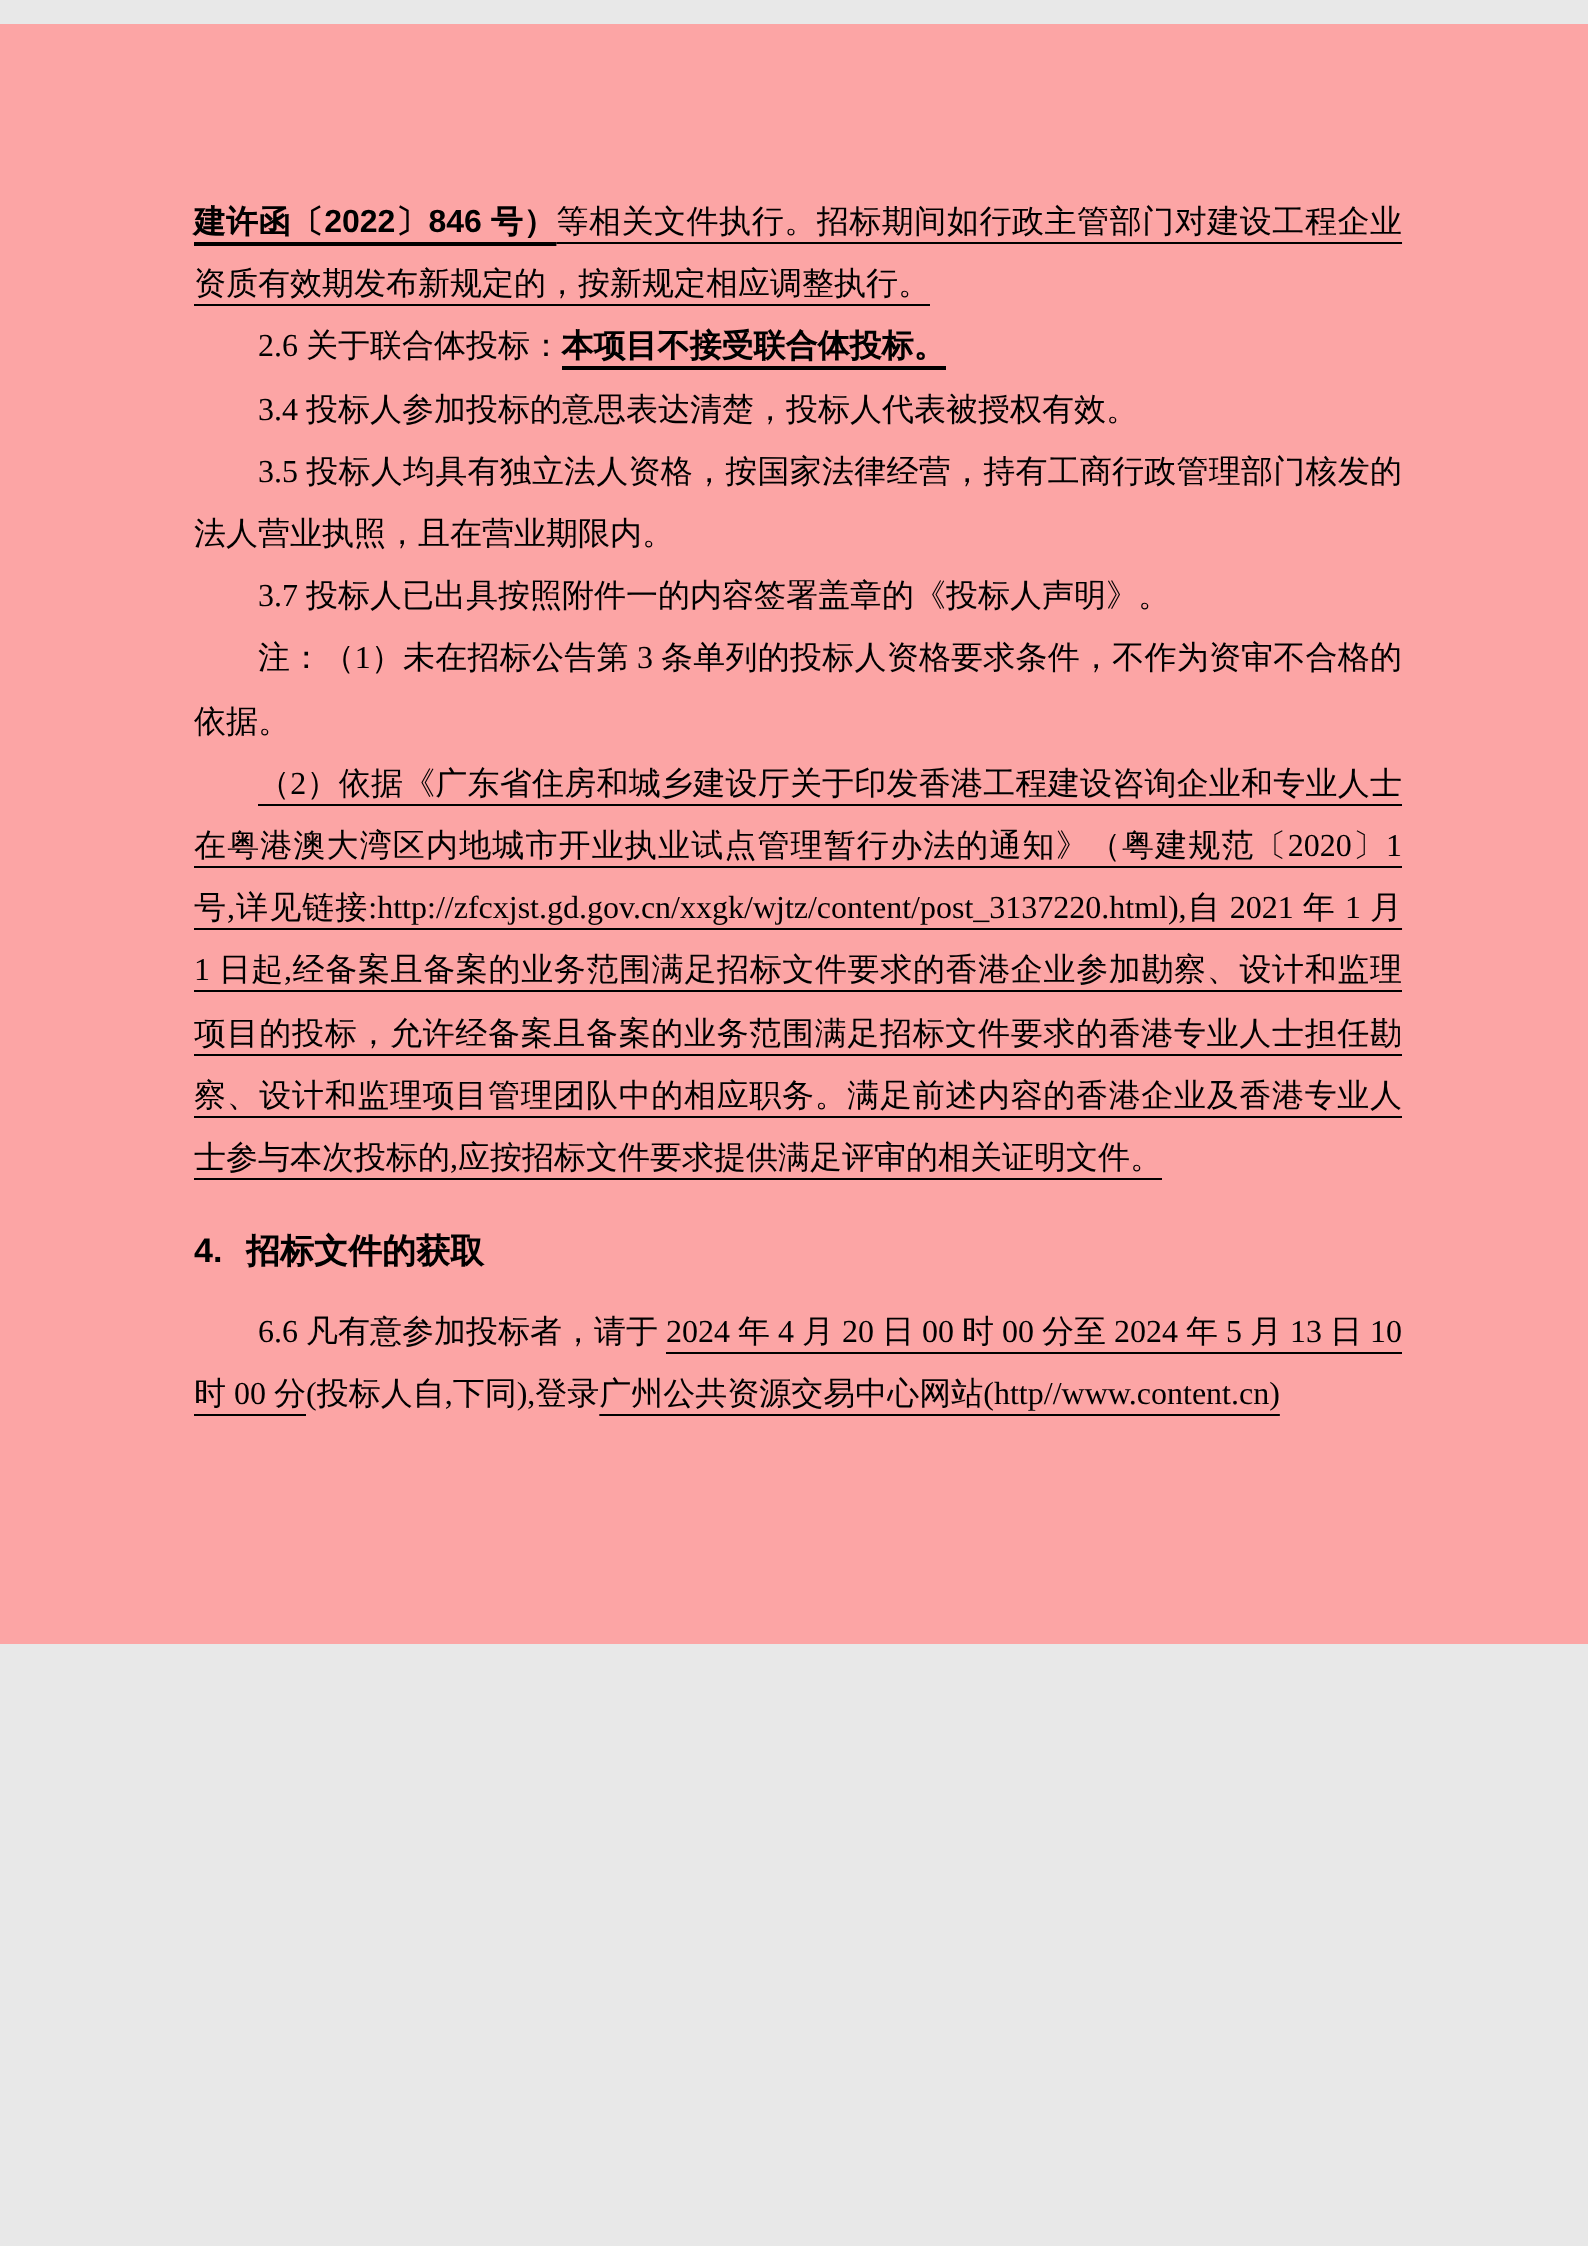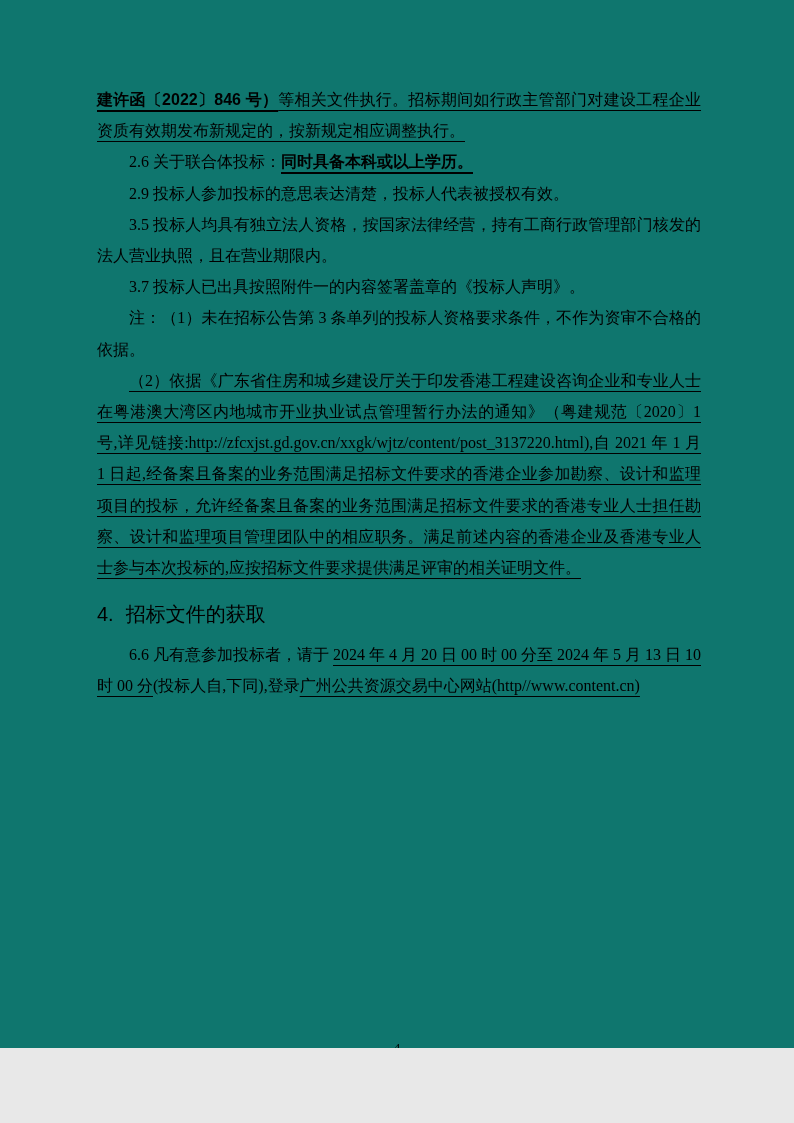--- a/index.html
+++ b/index.html
@@ -1,20 +1,20 @@
 <!DOCTYPE html>
 <html><head>
 <meta charset="utf-8">
 <style>
   html,body{margin:0;padding:0;background:#e8e8e8;}
   .page{
     position:relative;
-    width:794px;height:1048px;
-    margin:0 auto;
-    background:#0f766e;
+    width:794px;height:810px;
+    margin:12px auto;
+    background:#fca5a5;
     box-sizing:border-box;
     padding:84px 93px 0 97px;
     font-family:"Liberation Serif","DejaVu Serif",serif;
     font-size:16px;
     color:#000000;
     overflow:hidden;
   }
   .para{
     margin:0;
     line-height:31.2px;
@@ -28,22 +28,22 @@
     text-decoration-skip-ink:none;
   }
   .b{
     font-weight:700;
     font-family:"Liberation Sans","DejaVu Sans",sans-serif;
   }
   .b.u{text-decoration-thickness:1.5px;}
   .heading{
     margin:16px 0 10px 0;
     font-family:"Liberation Sans","DejaVu Sans",sans-serif;
-    font-weight:400;
-    font-size:20px;
+    font-weight:700;
+    font-size:17px;
     line-height:30px;
     color:#000000;
   }
   .heading .h-num{margin-right:12px;}
   .page-footer{
     position:absolute;
     left:0;right:0;
     top:1040px;
     text-align:center;
     font-size:13px;
@@ -53,23 +53,23 @@
 </style>
 </head>
 <body>
 
 <div class="page">
 
   <p class="para"><span class="b u">建许函〔2022〕846 号）</span><span class="u">等相关文件执行。招标期间如行政主管部门对建设工程企业资质有效期发布新规定的，按新规定相应调整执行。</span></p>
 
 
 
-  <p class="para indent"><span>2.6 关于联合体投标：</span><span class="b u">同时具备本科或以上学历。</span></p>
+  <p class="para indent"><span>2.6 关于联合体投标：</span><span class="b u">本项目不接受联合体投标。</span></p>
 
-  <p class="para indent"><span>2.9 投标人参加投标的意思表达清楚，投标人代表被授权有效。</span></p>
+  <p class="para indent"><span>3.4 投标人参加投标的意思表达清楚，投标人代表被授权有效。</span></p>
 
   <p class="para indent"><span>3.5 投标人均具有独立法人资格，按国家法律经营，持有工商行政管理部门核发的法人营业执照，且在营业期限内。</span></p>
 
 
   <p class="para indent"><span>3.7 投标人已出具按照附件一的内容签署盖章的《投标人声明》。</span></p>
 
   <p class="para indent"><span>注：（1）未在招标公告第 3 条单列的投标人资格要求条件，不作为资审不合格的依据。</span></p>
 
   <p class="para indent"><span class="u">（2）依据《广东省住房和城乡建设厅关于印发香港工程建设咨询企业和专业人士在粤港澳大湾区内地城市开业执业试点管理暂行办法的通知》（粤建规范〔2020〕1 号,详见链接:http://zfcxjst.gd.gov.cn/xxgk/wjtz/content/post_3137220.html),自 2021 年 1 月 1 日起,经备案且备案的业务范围满足招标文件要求的香港企业参加勘察、设计和监理项目的投标，允许经备案且备案的业务范围满足招标文件要求的香港专业人士担任勘察、设计和监理项目管理团队中的相应职务。满足前述内容的香港企业及香港专业人士参与本次投标的,应按招标文件要求提供满足评审的相关证明文件。</span></p>
 

